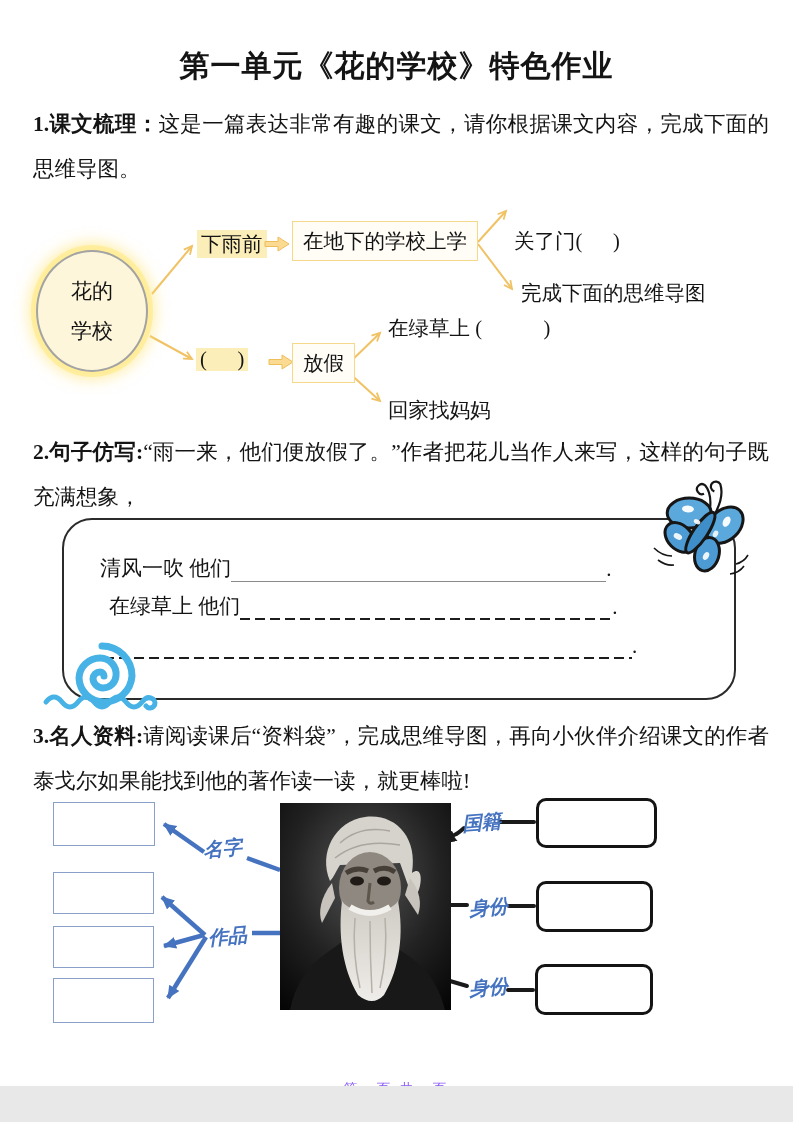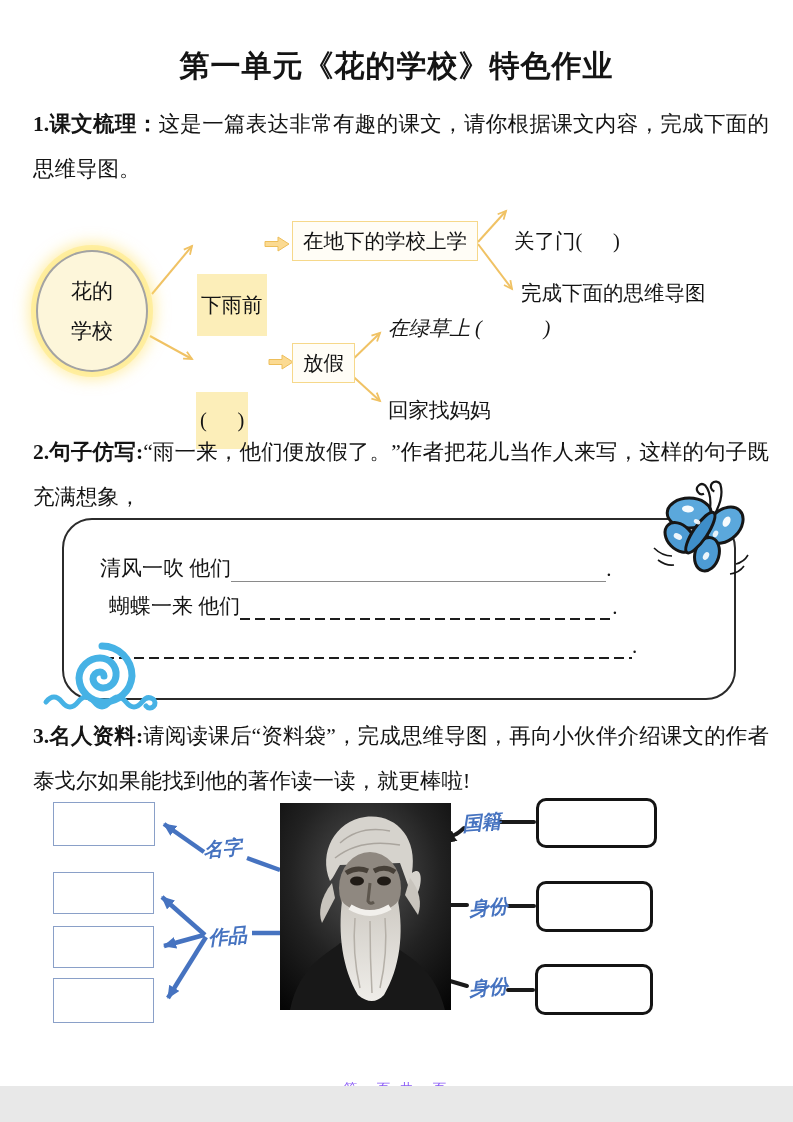--- a/index.html
+++ b/index.html
@@ -22,21 +22,21 @@
   .mm-svg { position:absolute; left:0; top:0; width:793px; height:245px; pointer-events:none; }
   .mm-root {
     position:absolute; left:36px; top:60px; width:112px; height:122px;
     border-radius:50%; background:#fdf6da; border:2px solid #a3a3a3;
     box-shadow:0 0 0 5px rgba(255,233,125,.55), 0 0 14px 8px rgba(255,226,110,.55);
     display:flex; flex-direction:column; justify-content:center; align-items:center;
     font-size:21px; line-height:40px;
   }
   .mm-hl {
     position:absolute; background:#fceeb9; font-size:20.5px;
-    padding:17px 4px; white-space:pre;margin-top:44px;
+    padding:0 4px; white-space:pre;
   }
   .mm-box {
     position:absolute; border:1.5px solid #f6d88a; background:#fffdf6;
     font-size:20.5px; padding:5px 10px; white-space:nowrap;
   }
   .mm-leaf { position:absolute; font-size:20.5px; white-space:pre; }
   .mm-blockarrow { position:absolute; }
   
   .ansbox {
     position:absolute; left:62px; top:518px; width:674px; height:182px;
@@ -110,36 +110,36 @@
     </svg>
     <div class="mm-box" style="left:292px; top:31px;">在地下的学校上学</div>
     <span class="mm-leaf" style="left:514px; top:9px;margin-top:28px;">关了门(      )</span>
     <span class="mm-leaf" style="left:521px; top:89px;">完成下面的思维导图</span>
 
     <span class="mm-hl" style="left:196px; top:158px;">(      )</span>
     <svg class="mm-blockarrow" style="left:268px; top:163px;" width="26" height="18" viewBox="0 0 26 18">
       <path d="M1,6.5 h13 v-4.5 l11,7 -11,7 v-4.5 h-13 z" fill="#fbda92" stroke="#edbe5a" stroke-width="1"></path>
     </svg>
     <div class="mm-box" style="left:292px; top:153px;">放假</div>
-    <span class="mm-leaf" style="left:388px; top:124px;font-style:italic;">在绿草上 (            )</span>
+    <span class="mm-leaf" style="left:388px; top:124px;">在绿草上 (            )</span>
     <span class="mm-leaf" style="left:388px; top:206px;">回家找妈妈</span>
   </div>
 
   <div class="para" style="top:430px;">
     <b>2.句子仿写</b><b>:</b><span>“雨一来，他们便放假了。”作者把花儿当作人来写，这样的句子既充满想象，</span>
   </div>
 
   <div class="ansbox">
     <div class="ans-row" style="left:36px; top:34px;">
       <span>清风一吹 他们</span>
       <span class="u-fine"></span>
       <span>.</span>
     </div>
     <div class="ans-row" style="left:45px; top:72px;">
-      <span>蝴蝶一来 他们</span>
+      <span>在绿草上 他们</span>
       <span class="u-dash" style="width:372px;"></span>
       <span>.</span>
     </div>
     <div class="ans-row" style="left:40px; top:114px;">
       <span class="u-dash" style="width:528px;"></span>
       <span>.</span>
     </div>
   </div>
 
   <svg class="deco" style="left:648px; top:474px; z-index:3;" width="110" height="122" viewBox="0 0 110 122">

